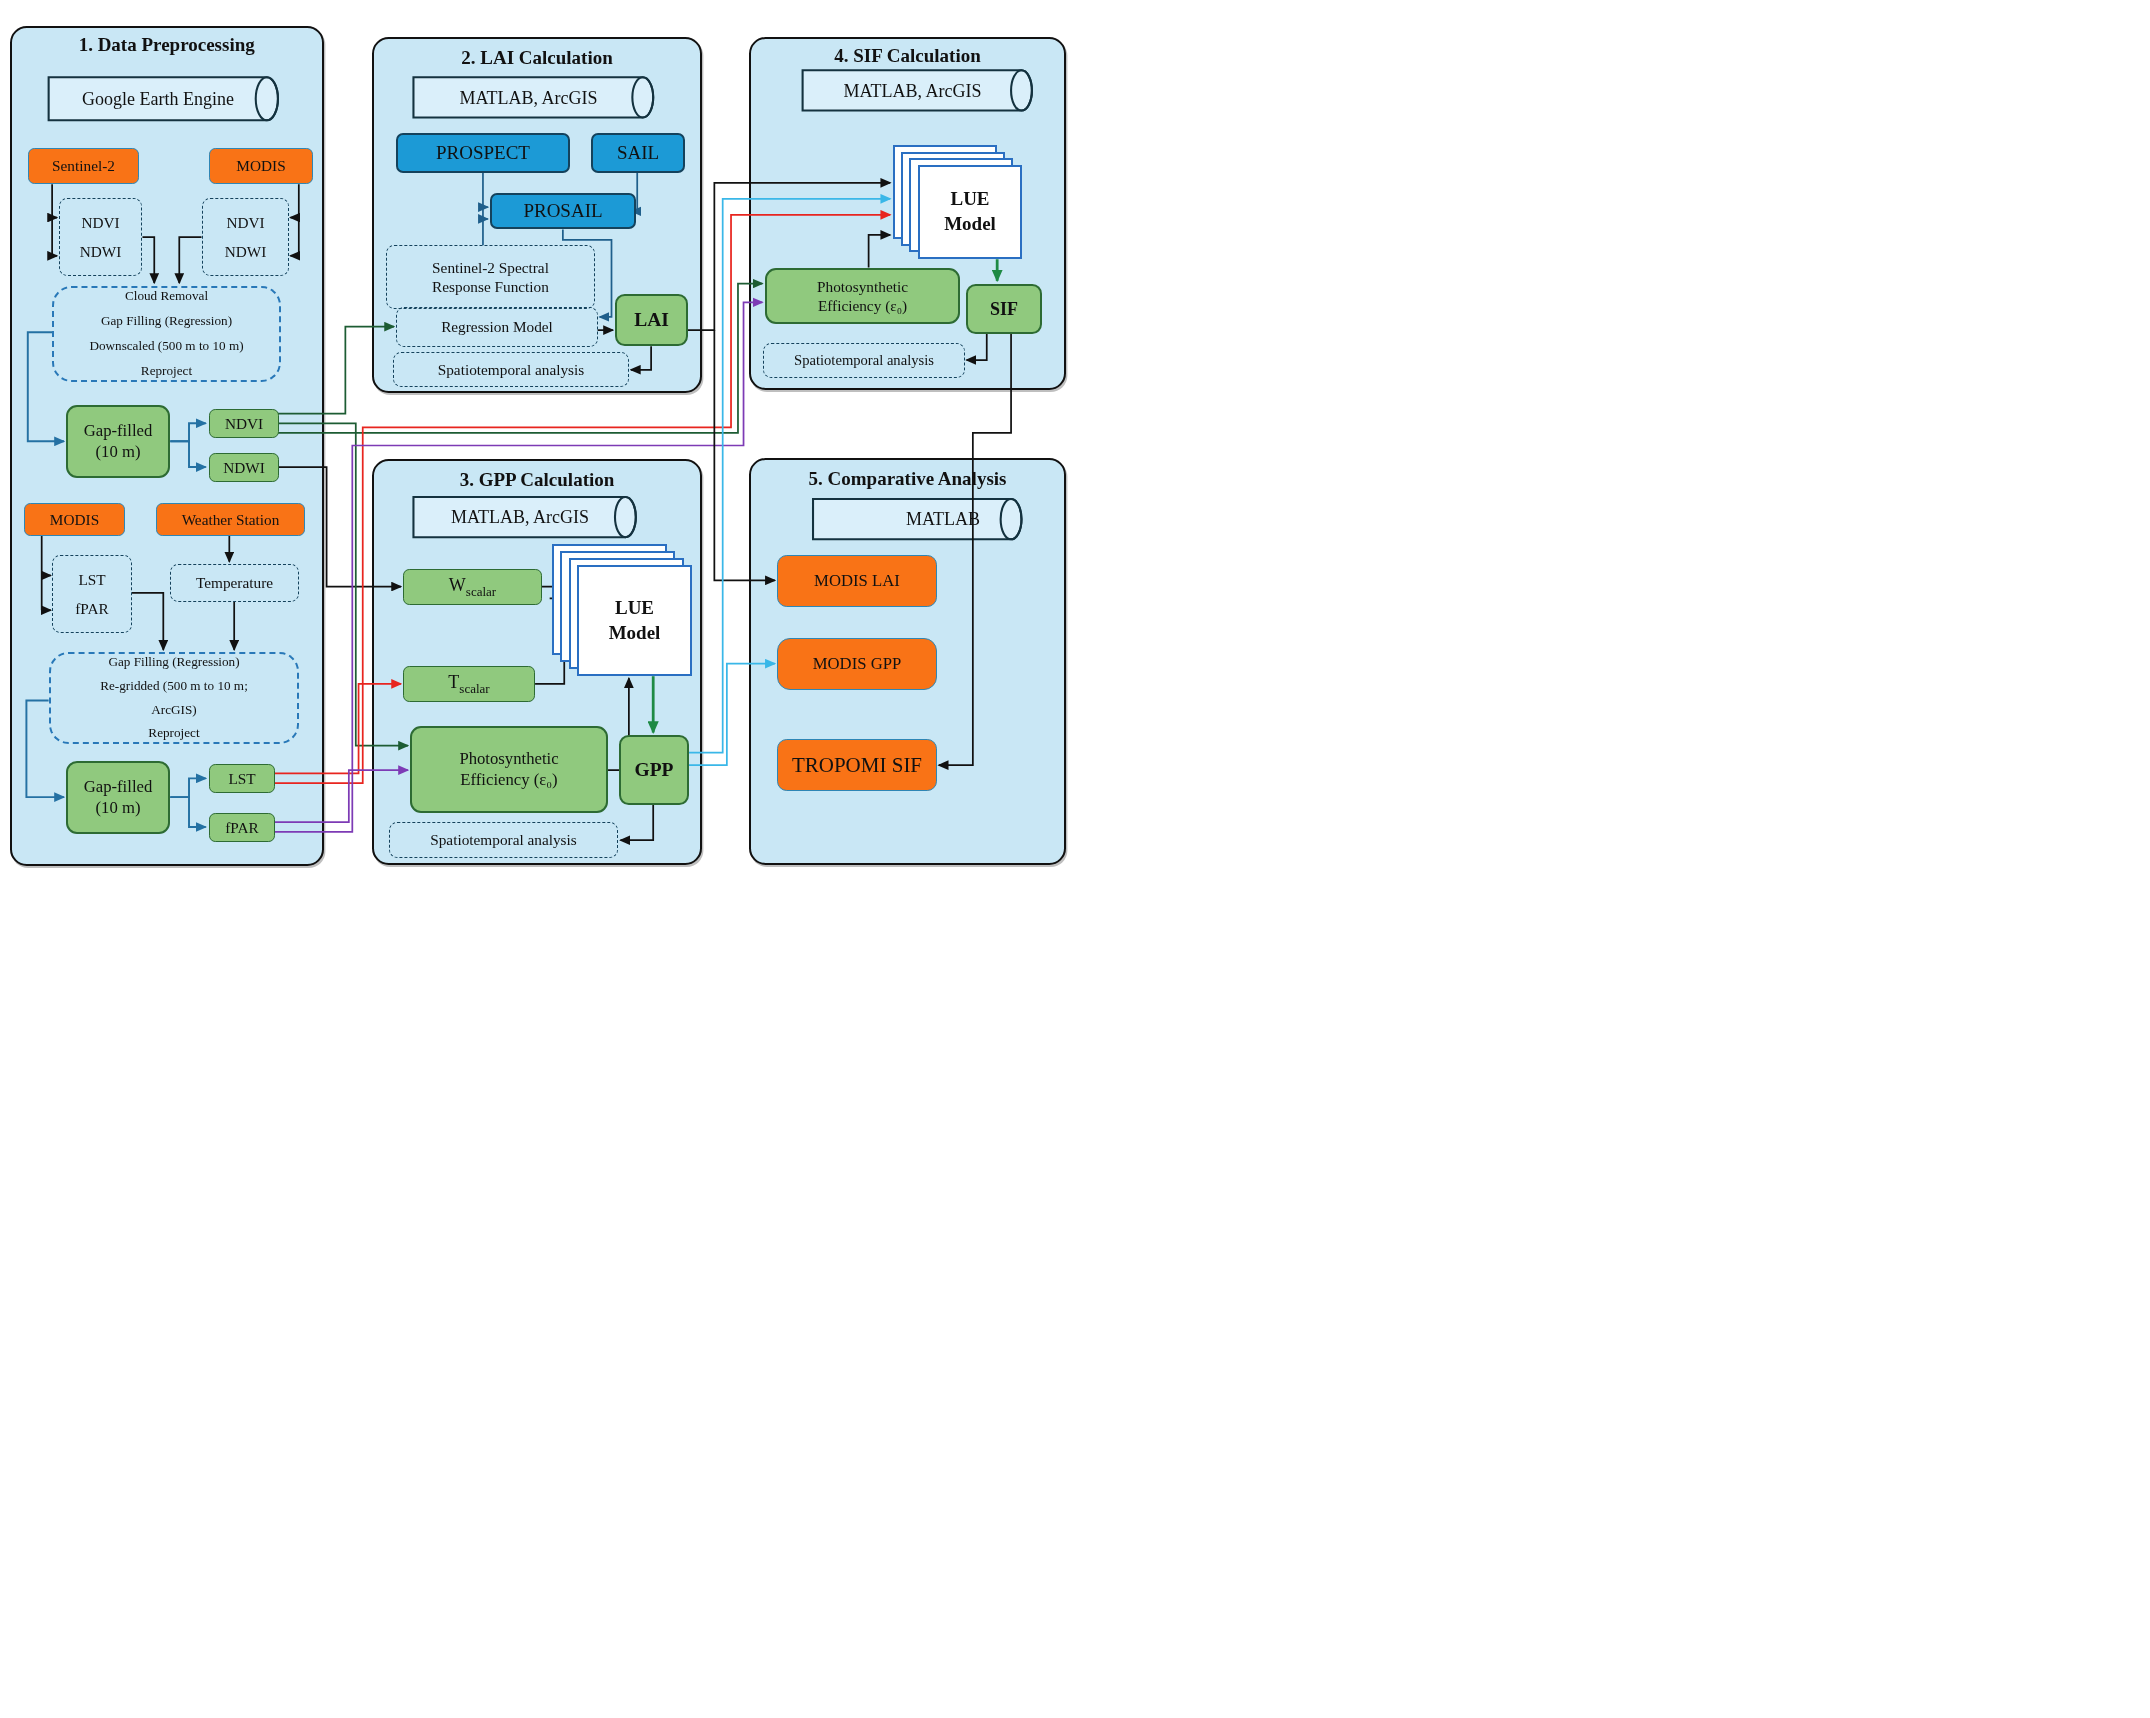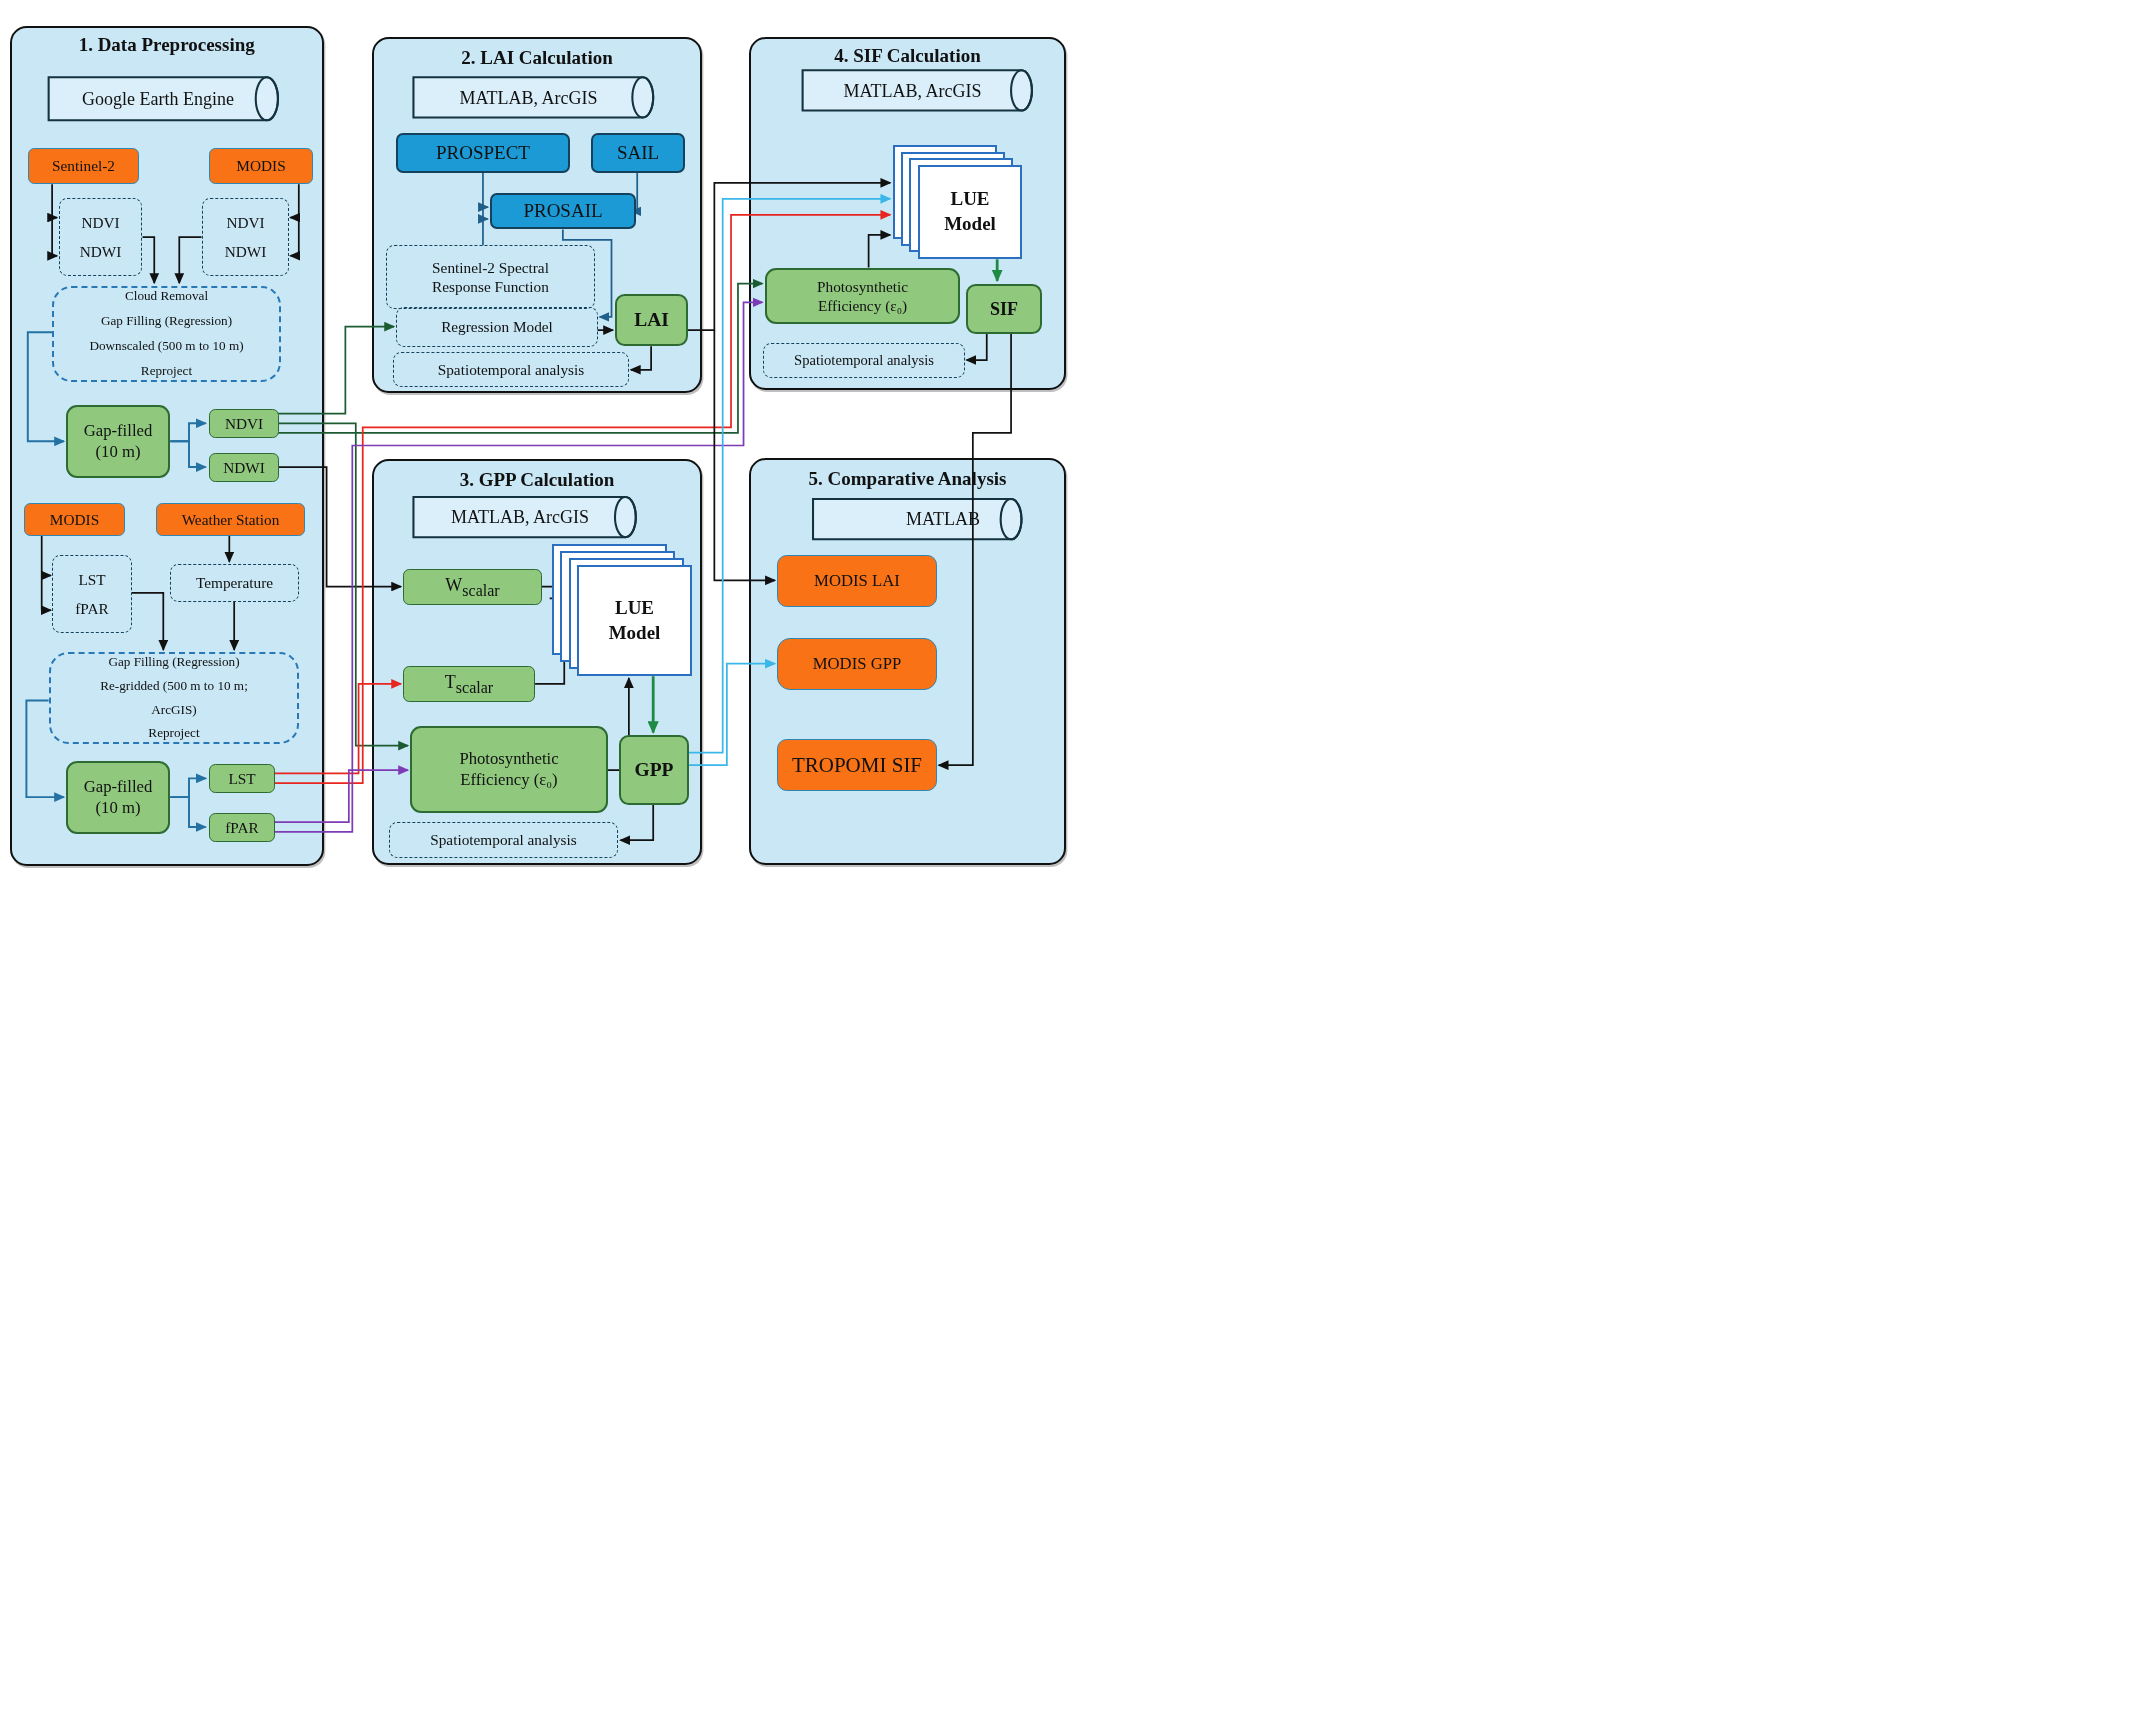--- a/index.html
+++ b/index.html
@@ -29,21 +29,21 @@
   .darkblue{background:#1c9ad6;border:2.1px solid #14425c;border-radius:7px;font-size:19px;}
   .dashnavy{border:1.7px dashed #14425c;border-radius:8.3px;font-size:15.3px;}
   .dashblue{border:2.1px dashed #2878b8;border-radius:19.5px;font-size:13.2px;justify-content:space-between;}
   .page{
     position:absolute;background:#ffffff;border:2.1px solid #2a6fc2;box-sizing:border-box;z-index:3;
   }
   .page-front{
     display:flex;flex-direction:column;align-items:center;justify-content:center;
     font-weight:bold;font-size:19px;line-height:1.3;z-index:4;
   }
-  .sub{font-size:16px;vertical-align:sub;}
+  .sub{font-size:13px;vertical-align:sub;}
   svg.wires{position:absolute;left:0;top:0;z-index:2;}
   svg.cyls{position:absolute;left:0;top:0;z-index:2;}
 </style>
 </head>
 <body>
 
 <div class="canvas">
 
   <div class="panel" style="left:9.7px;top:9.7px;width:314px;height:840px;"></div>
   <div class="panel" style="left:372px;top:21px;width:330px;height:356px;"></div>

